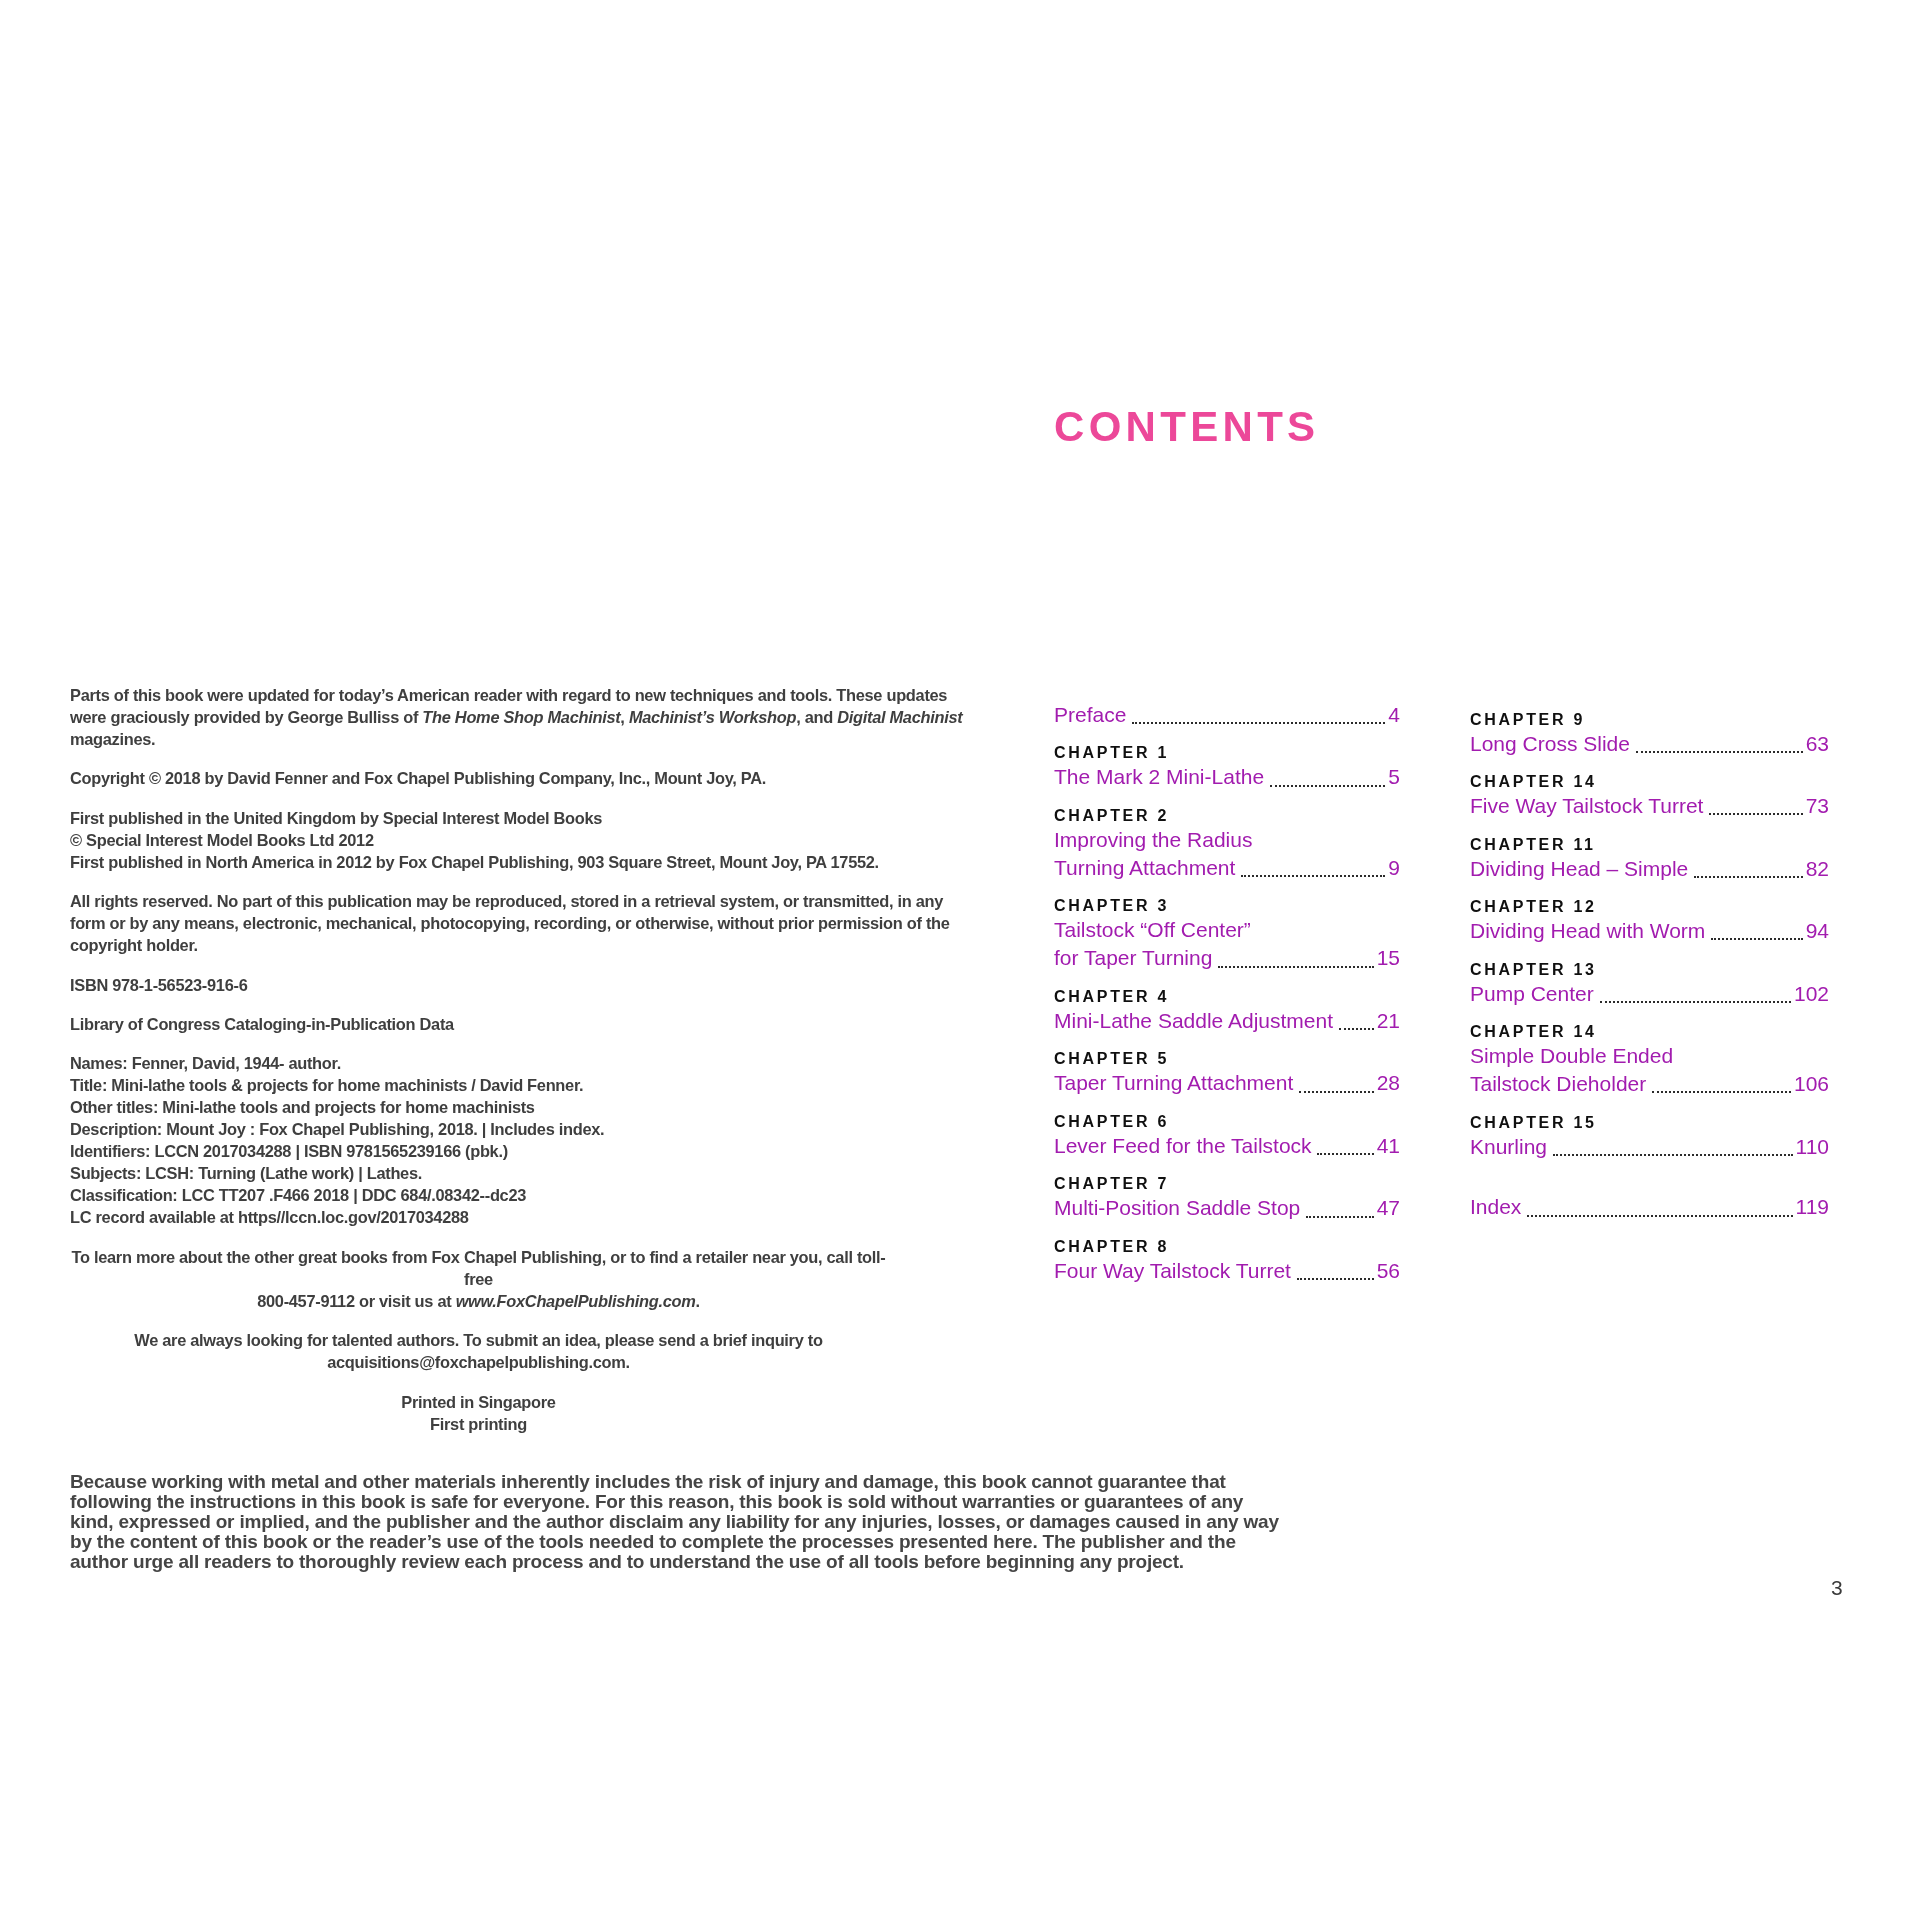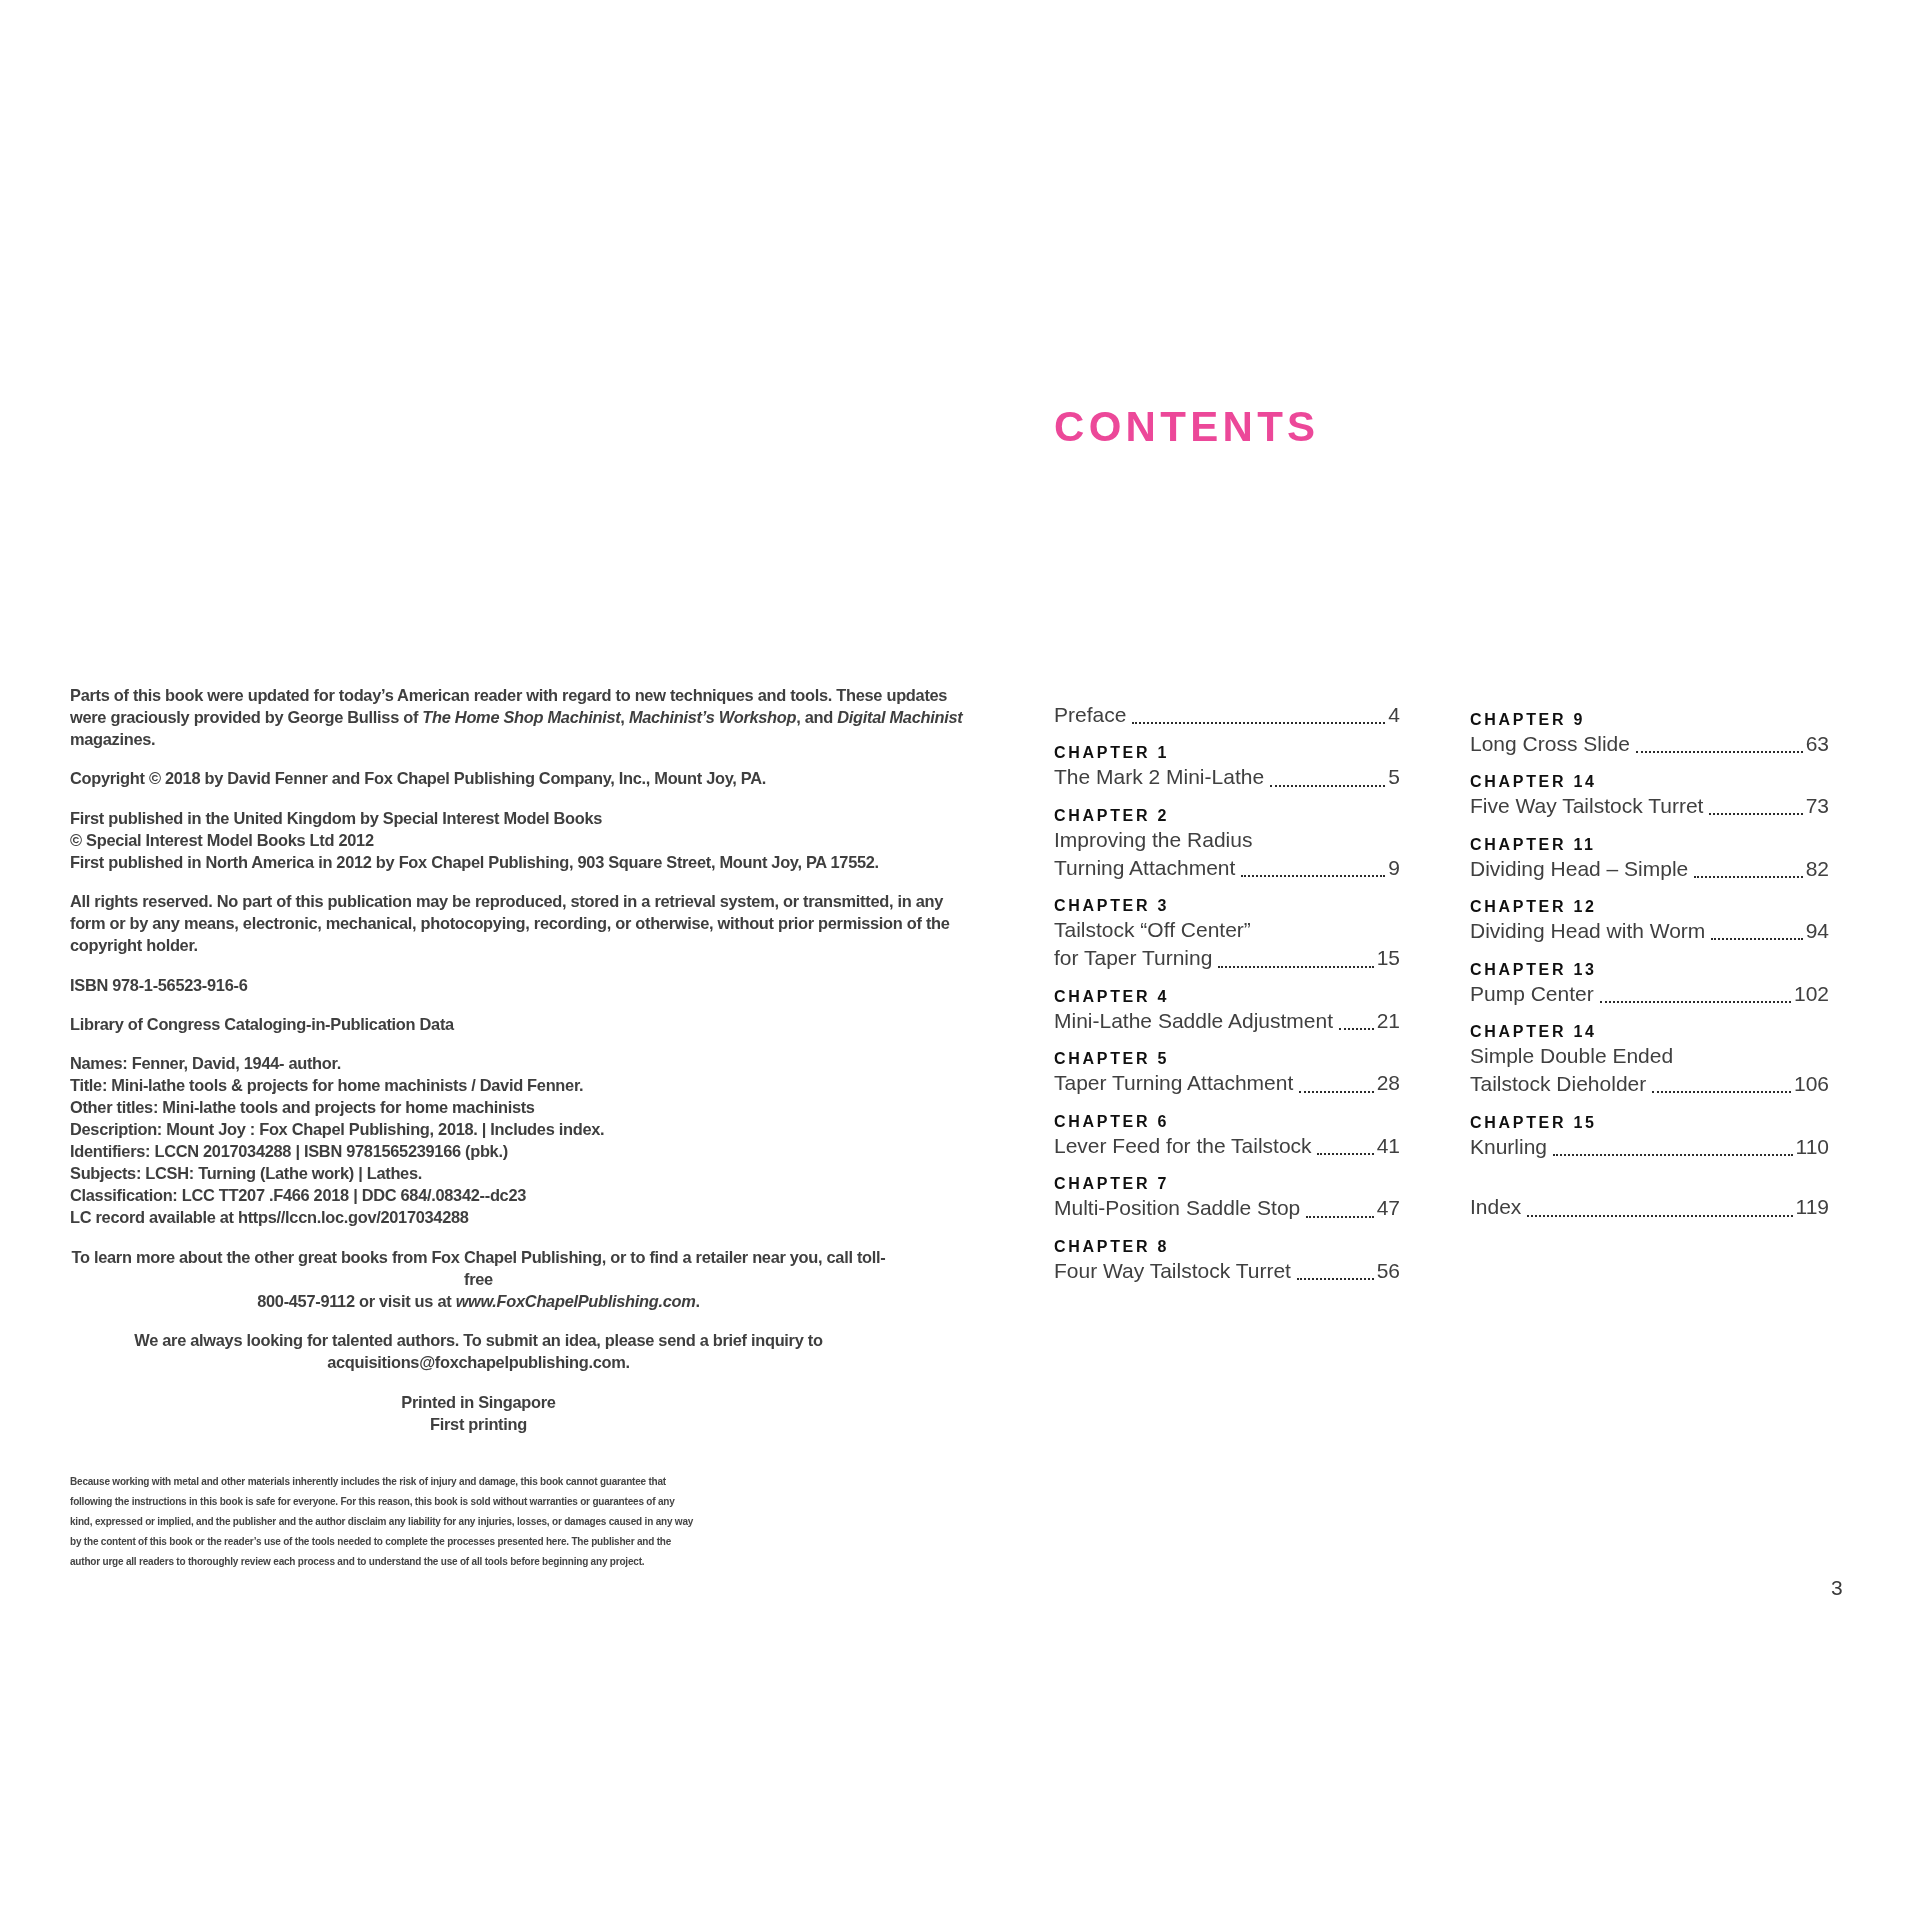--- a/index.html
+++ b/index.html
@@ -8,21 +8,21 @@
     font-family:"Liberation Sans", sans-serif;
     -webkit-font-smoothing:antialiased;
   }
   
   .copyright-page{
     position:absolute;left:70px;top:684px;width:817px;
     color:#3f3f3f;font-size:16.4px;letter-spacing:-0.3px;line-height:22px;font-weight:bold;
   }
   .para{margin:0 0 17.4px 0;}
   .para.center{text-align:center;}
-  .para.small{font-size:10px;line-height:20px;letter-spacing:-0.2px;color:#454545;}
+  .para.small{font-size:19px;line-height:20px;letter-spacing:-0.2px;color:#454545;}
   .para.gap-top{margin-top:9.7px;}
   .para.big-gap-top{margin-top:37px;}
   .line{white-space:nowrap;}
   .para.center .line{white-space:normal;}
   em{font-style:italic;}
 
   
   .contents-title{
     position:absolute;left:1054px;top:406px;
     font-size:42px;font-weight:bold;letter-spacing:4.3px;
@@ -34,21 +34,21 @@
   }
   .toc-col{display:flex;flex-direction:column;}
   .toc-col-1{width:346px;margin-right:70px;}
   .toc-col-2{width:359px;}
   .toc-item{margin-bottom:5.8px;}
   .toc-item.gap-before{margin-top:27px;}
   .toc-chapter{
     font-size:16px;font-weight:bold;letter-spacing:2.7px;
     color:#101010;line-height:20px;margin-top:8.7px;
   }
-  .toc-line{font-size:21px;color:#404040;line-height:28px;}
+  .toc-line{font-size:21px;color:#a21caf;line-height:28px;}
   .toc-line-last{display:flex;align-items:baseline;}
   .toc-label{white-space:nowrap;}
   .toc-leader{
     flex:1 1 auto;min-width:7.7px;margin:0 2.9px 0 5.8px;
     border-bottom:2.5px dotted #2b2b2b;
     align-self:flex-end;height:0;margin-bottom:4.8px;
   }
   .toc-page{white-space:nowrap;}
 
   .folio{

